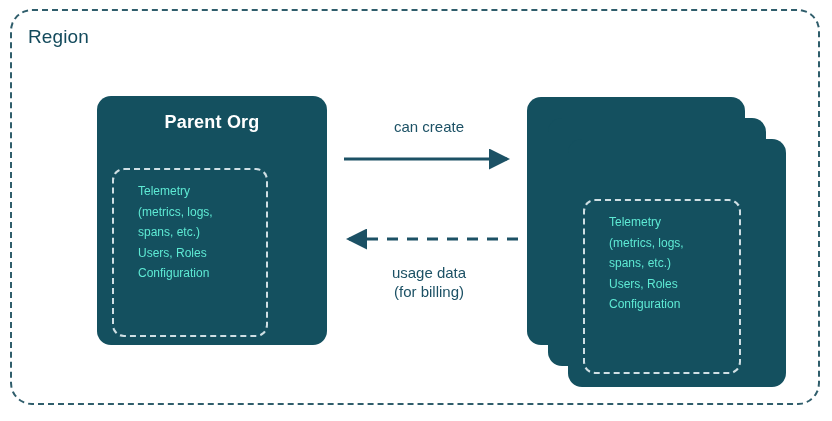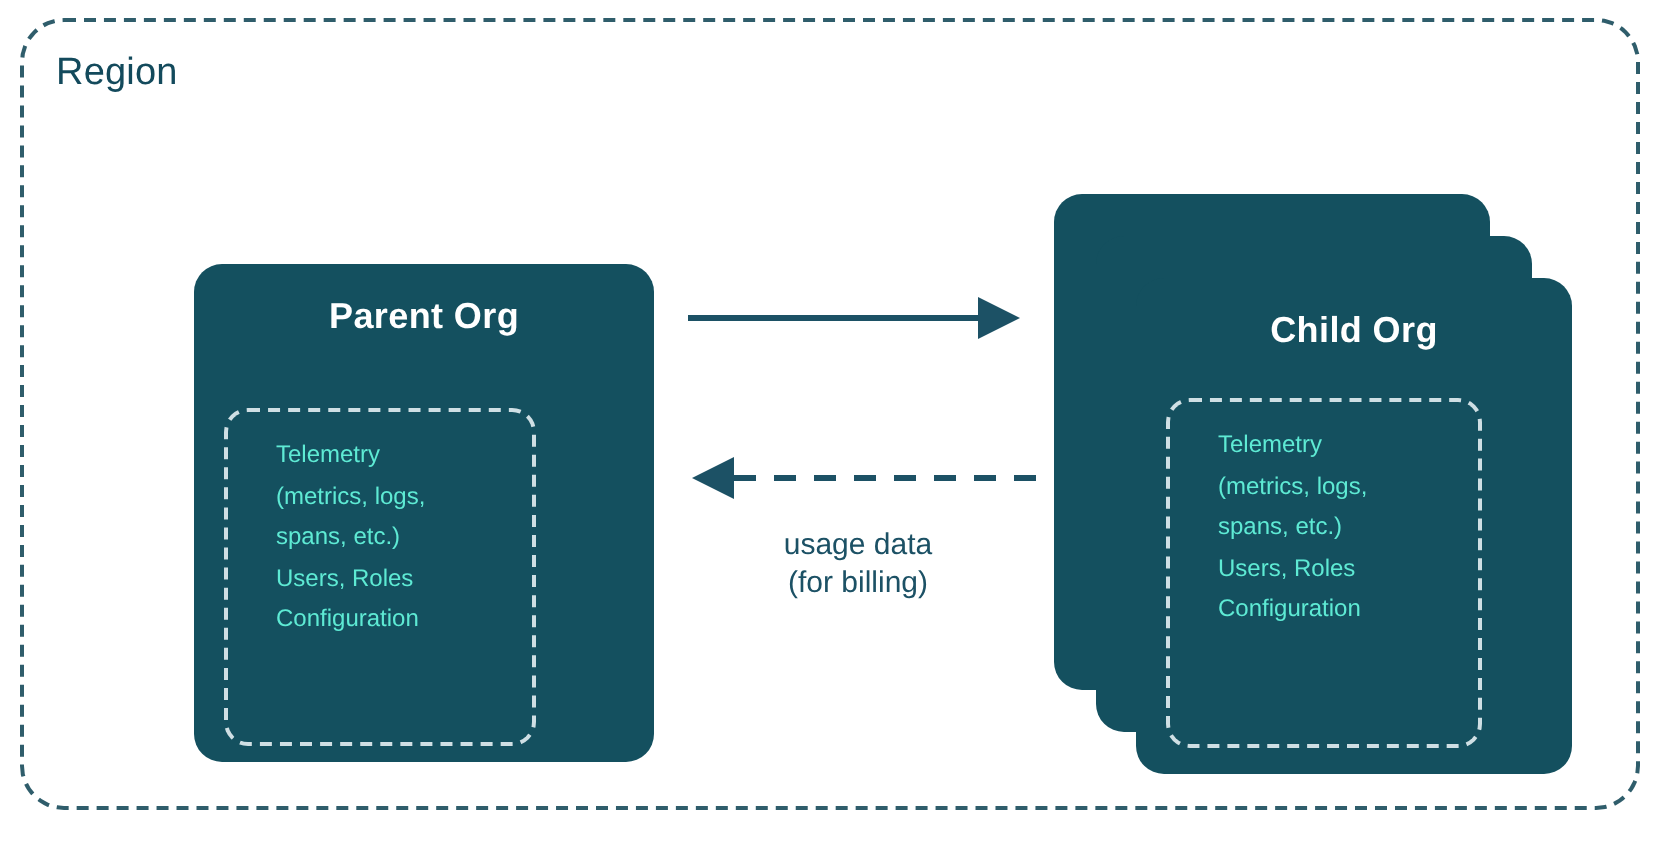--- a/index.html
+++ b/index.html
@@ -55,21 +55,20 @@
     position: absolute;
     background: #14505f;
     border-radius: 14px;
     box-sizing: border-box;
   }
   .parent-card {
     left: 97px;
     top: 96px;
     width: 230px;
     height: 249px;
-    margin-top: 36px;
   }
   .child-stack {
     position: absolute;
     left: 527px;
     top: 97px;
     width: 260px;
     height: 291px;
   }
   .child-card-back {
     left: 0px;
@@ -177,21 +176,20 @@
 spans, etc.)
 Users, Roles
 Configuration</div>
     </div>
   </div>
 
   <div class="child-stack">
     <div class="org-card child-card-back"></div>
     <div class="org-card child-card-mid"></div>
     <div class="org-card child-card-front">
-      <div class="org-title">Child Org</div>
       <div class="inner-dashed">
         <div class="inner-lines">Telemetry
 (metrics, logs,
 spans, etc.)
 Users, Roles
 Configuration</div>
       </div>
     </div>
   </div>
 
@@ -201,16 +199,17 @@
         <path d="M0,0 L7,3.5 L0,7 z" fill="#1c5165"></path>
       </marker>
       <marker id="headLeft" markerWidth="7" markerHeight="7" refX="6" refY="3.5" orient="auto">
         <path d="M0,0 L7,3.5 L0,7 z" fill="#1c5165"></path>
       </marker>
     </defs>
     <line x1="344" y1="159" x2="507" y2="159" stroke="#1c5165" stroke-width="3" marker-end="url(#headRight)"></line>
     <line x1="518" y1="239" x2="349" y2="239" stroke="#1c5165" stroke-width="3" stroke-dasharray="11 9" marker-end="url(#headLeft)"></line>
   </svg>
 
+  <div class="edge-label label-create">can create</div>
   <div class="edge-label label-usage">usage data
 (for billing)</div>
 
 </div>
 
 </body></html>

